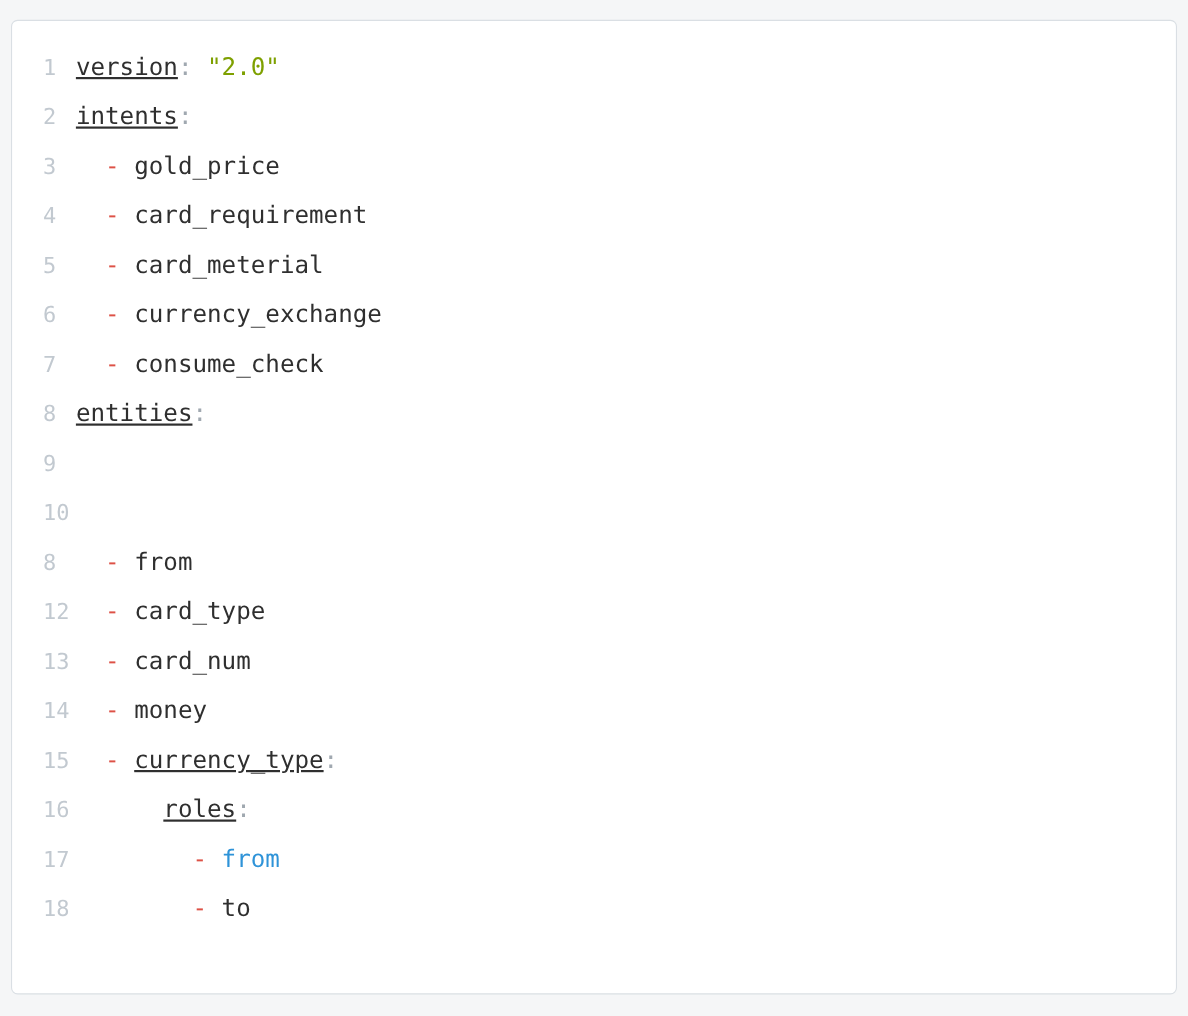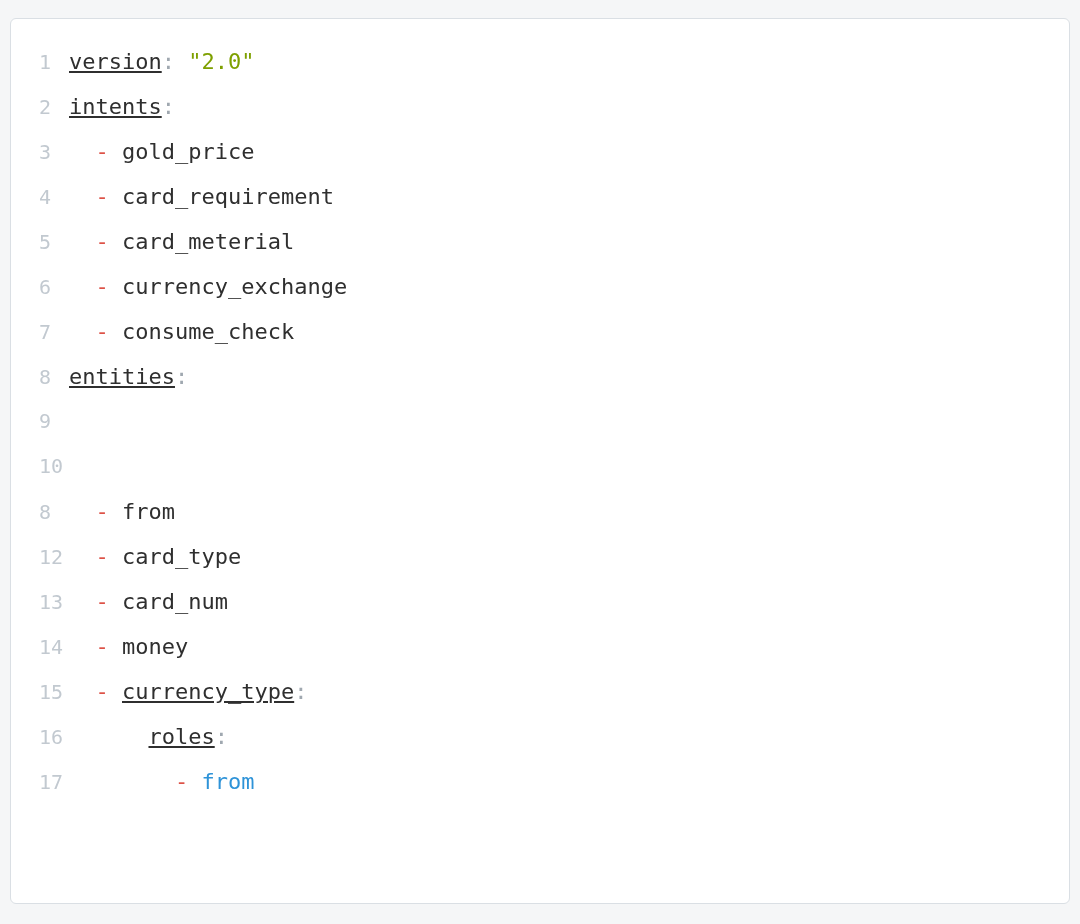--- a/index.html
+++ b/index.html
@@ -121,14 +121,18 @@
         <span class="line-code"><span class="tok tok-plain">  </span><span class="tok tok-dash">-</span><span class="tok tok-plain"> </span><span class="tok tok-key">currency_type</span><span class="tok tok-punc">:</span></span>
       </div>
       <div class="code-line">
         <span class="line-number">16</span>
         <span class="line-code"><span class="tok tok-plain">      </span><span class="tok tok-key">roles</span><span class="tok tok-punc">:</span></span>
       </div>
       <div class="code-line">
         <span class="line-number">17</span>
         <span class="line-code"><span class="tok tok-plain">        </span><span class="tok tok-dash">-</span><span class="tok tok-plain"> </span><span class="tok tok-keyword">from</span></span>
       </div>
+      <div class="code-line">
+        <span class="line-number">18</span>
+        <span class="line-code"><span class="tok tok-plain">        </span><span class="tok tok-dash">-</span><span class="tok tok-plain"> to</span></span>
+      </div>
     </div>
 </div>
 
 </body></html>

